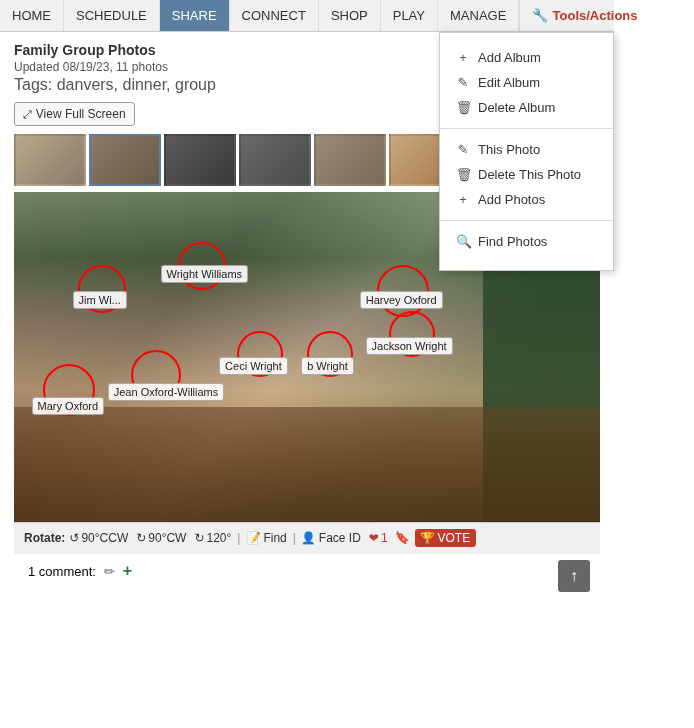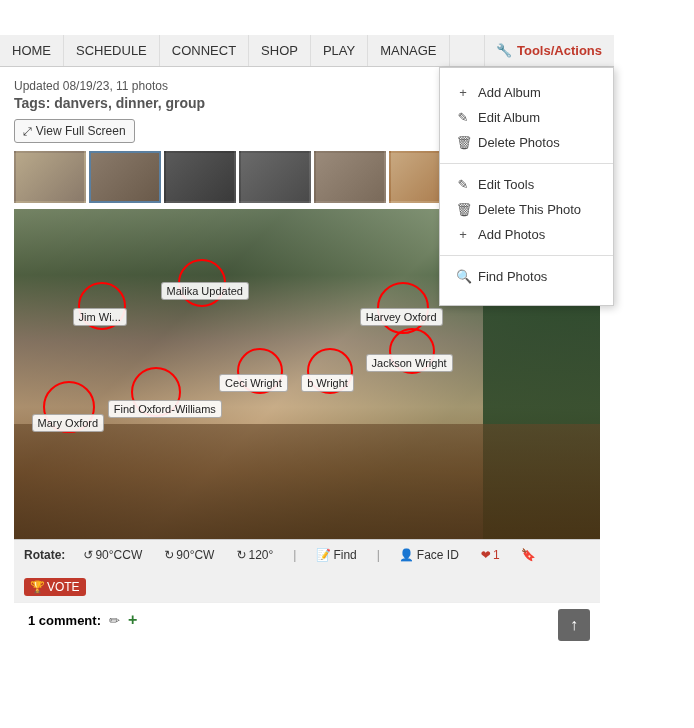--- a/index.html
+++ b/index.html
@@ -8,45 +8,45 @@
     .nav-item.active { background: #5a7fa0; color: #fff; }
     .nav-item.tools { color: #c0392b; font-weight: bold; margin-left: auto; border-left: 1px solid #ddd; border-right: none; }
 
     
     .page-content { padding: 10px 14px; position: relative; }
     .page-title { font-size: 20px; font-weight: bold; color: #333; margin-bottom: 10px; }
 
     
     .album-title { font-weight: bold; font-size: 14px; color: #333; }
     .album-meta { color: #555; font-size: 12px; margin-top: 2px; }
-    .album-tags { color: #555; font-size: 14px; margin-top: 2px; font-weight: bold; }
+    .album-tags { color: #555; font-size: 16px; margin-top: 2px; }
     .view-full-screen { display: inline-flex; align-items: center; margin-top: 8px; padding: 4px 8px; border: 1px solid #999; border-radius: 3px; font-size: 12px; color: #333; cursor: pointer; background: #f8f8f8; }
 
     
     .thumbnails { display: flex; gap: 3px; margin-top: 10px; overflow-x: auto; }
 
     
     .main-photo-container { position: relative; margin-top: 6px; width: 100%; }
     .photo-placeholder { width: 100%; height: 330px; background: linear-gradient(135deg, #8B7355 0%, #5a4a3a 30%, #c8b89a 50%, #4a6b4a 70%, #2d4a2d 100%); position: relative; overflow: hidden; }
 
     
     .face-label { position: absolute; background: rgba(255,255,255,0.9); border: 1px solid rgba(0,0,0,0.3); border-radius: 3px; padding: 2px 5px; font-size: 11px; color: #222; white-space: nowrap; cursor: pointer; }
     .face-circle { position: absolute; border: 2px solid red; border-radius: 50%; }
 
     
-    .photo-toolbar { background: #f0f0f0; border-top: 1px solid #ccc; padding: 6px 10px; display: flex; align-items: center; gap: 14px; flex-wrap: wrap; font-size: 12px; color: #333; }
+    .photo-toolbar { background: #f0f0f0; border-top: 1px solid #ccc; padding: 6px 10px; display: flex; align-items: center; gap: 0; flex-wrap: wrap; font-size: 12px; color: #333; }
     .toolbar-label { font-weight: bold; }
     .toolbar-btn { display: inline-flex; align-items: center; gap: 2px; cursor: pointer; color: #333; padding: 2px 4px; border-radius: 2px; }
     .toolbar-sep { color: #999; margin: 0 2px; }
     .heart-icon { color: #c0392b; }
     .vote-icon { color: #c0392b; }
 
     
     .comments-bar { padding: 8px 14px; border-top: 1px solid #eee; display: flex; align-items: center; gap: 8px; font-size: 13px; }
-    .comments-label { font-weight: bold; }
+    .comments-label { font-weight: normal; }
     .comment-icon { color: #666; cursor: pointer; }
     .add-comment-btn { color: #2e7d32; font-weight: bold; font-size: 16px; cursor: pointer; }
 
     
     .scroll-top { position: absolute; right: 10px; bottom: 8px; width: 32px; height: 32px; background: #666; color: #fff; display: flex; align-items: center; justify-content: center; border-radius: 3px; cursor: pointer; font-size: 16px; }
 
     
     .dropdown-menu { position: absolute; top: 32px; right: 0; background: #fff; border: 1px solid #ccc; box-shadow: 2px 2px 8px rgba(0,0,0,0.2); z-index: 100; width: 175px; padding: 8px 0; }
     .dropdown-section { border-bottom: 1px solid #ddd; padding: 4px 0 8px 0; margin-bottom: 4px; }
     .dropdown-section:last-child { border-bottom: none; margin-bottom: 0; }
@@ -59,25 +59,26 @@
     .thumb-1 { background: linear-gradient(135deg, #b8a88a, #8a7a6a); }
     .thumb-2 { background: linear-gradient(135deg, #8a7a6a, #6a5a4a); border-color: #5a7fa0 !important; border-width: 2px; }
     .thumb-3 { background: linear-gradient(135deg, #5a5a5a, #3a3a3a); }
     .thumb-5 { background: linear-gradient(135deg, #9a8a7a, #7a6a5a); }
     .thumb-6 { background: linear-gradient(135deg, #c8a880, #a87848); }
     .thumb-7 { background: linear-gradient(135deg, #8a9a8a, #6a8a6a); }
   </style>
 </head>
 <body>
 
-<div style="position:relative; width:614px;margin-top:35px;">
+<div style="position:relative; width:614px;">
 
   <nav style="display:flex; align-items:stretch; background:#f0f0f0; border-bottom:1px solid #ccc; height:32px; position:relative;">
     <div class="nav-item">HOME</div>
     <div class="nav-item">SCHEDULE</div>
+    <div class="nav-item active">SHARE</div>
     <div class="nav-item">CONNECT</div>
     <div class="nav-item">SHOP</div>
     <div class="nav-item">PLAY</div>
     <div class="nav-item">MANAGE</div>
     <div class="nav-item tools" style="margin-left:auto; color:#c0392b; font-weight:bold; border-left:1px solid #ddd; border-right:none;">
       <span style="margin-right:4px;">🔧</span>
       <span>Tools/Actions</span>
     </div>
 
     <div class="dropdown-menu" style="top:32px; right:0;">
@@ -86,28 +87,28 @@
         <div class="dropdown-item">
           <span class="di-icon">+</span>
           <span>Add Album</span>
         </div>
         <div class="dropdown-item">
           <span class="di-icon">✎</span>
           <span>Edit Album</span>
         </div>
         <div class="dropdown-item">
           <span class="di-icon">🗑</span>
-          <span>Delete Photos</span>
+          <span>Delete Album</span>
         </div>
       </div>
 
       <div class="dropdown-section">
         <div class="dropdown-item">
           <span class="di-icon">✎</span>
-          <span>Edit Tools</span>
+          <span>This Photo</span>
         </div>
         <div class="dropdown-item">
           <span class="di-icon">🗑</span>
           <span>Delete This Photo</span>
         </div>
         <div class="dropdown-item">
           <span class="di-icon">+</span>
           <span>Add Photos</span>
         </div>
       </div>
@@ -118,20 +119,21 @@
           <span>Find Photos</span>
         </div>
       </div>
     </div>
   </nav>
 
   <div class="page-content">
 
     
     <div>
+      <div class="album-title">Family Group Photos</div>
       <div class="album-meta">Updated 08/19/23, 11 photos</div>
       <div class="album-tags">Tags: danvers, dinner, group</div>
     </div>
     <div class="view-full-screen">
       <span style="margin-right:4px; font-size:11px;">⤢</span>
       <span>View Full Screen</span>
     </div>
 
     
     <div class="thumbnails" style="margin-top:8px;">
@@ -151,39 +153,39 @@
         <div style="position:absolute; inset:0; background:linear-gradient(180deg, #6a8a6a 0%, #3a5a3a 20%, #8a7a6a 40%, #c8a880 60%, #a87848 80%, #5a4a3a 100%); opacity:0.7;"></div>
 
         <div style="position:absolute; right:0; top:0; width:20%; height:100%; background:linear-gradient(180deg,#2d4a2d,#1a3a1a); opacity:0.8;"></div>
 
         <div style="position:absolute; bottom:0; left:0; right:0; height:35%; background:linear-gradient(180deg,rgba(100,70,40,0.6),rgba(80,50,20,0.8));"></div>
 
         <div class="face-circle" style="top:22%; left:11%; width:48px; height:48px;"></div>
         <div class="face-label" style="top:30%; left:10%;">Jim Wi...</div>
 
         <div class="face-circle" style="top:15%; left:28%; width:48px; height:48px;"></div>
-        <div class="face-label" style="top:22%; left:25%;">Malika Updated</div>
+        <div class="face-label" style="top:22%; left:25%;">Wright Williams</div>
 
         <div class="face-circle" style="top:22%; left:62%; width:52px; height:52px;"></div>
         <div class="face-label" style="top:30%; left:59%;">Harvey Oxford</div>
 
         <div class="face-circle" style="top:36%; left:64%; width:46px; height:46px;"></div>
         <div class="face-label" style="top:44%; left:60%;">Jackson Wright</div>
 
         <div class="face-circle" style="top:42%; left:38%; width:46px; height:46px;"></div>
         <div class="face-label" style="top:50%; left:35%;">Ceci Wright</div>
 
         <div class="face-circle" style="top:42%; left:50%; width:46px; height:46px;"></div>
         <div class="face-label" style="top:50%; left:49%;">b Wright</div>
 
         <div class="face-circle" style="top:52%; left:5%; width:52px; height:52px;"></div>
         <div class="face-label" style="top:62%; left:3%;">Mary Oxford</div>
 
         <div class="face-circle" style="top:48%; left:20%; width:50px; height:50px;"></div>
-        <div class="face-label" style="top:58%; left:16%;">Find Oxford-Williams</div>
+        <div class="face-label" style="top:58%; left:16%;">Jean Oxford-Williams</div>
       </div>
     </div>
 
     
     <div class="photo-toolbar">
       <span class="toolbar-label">Rotate:</span>
       <div class="toolbar-btn">
         <span>↺</span>
         <span> 90°CCW</span>
       </div>

